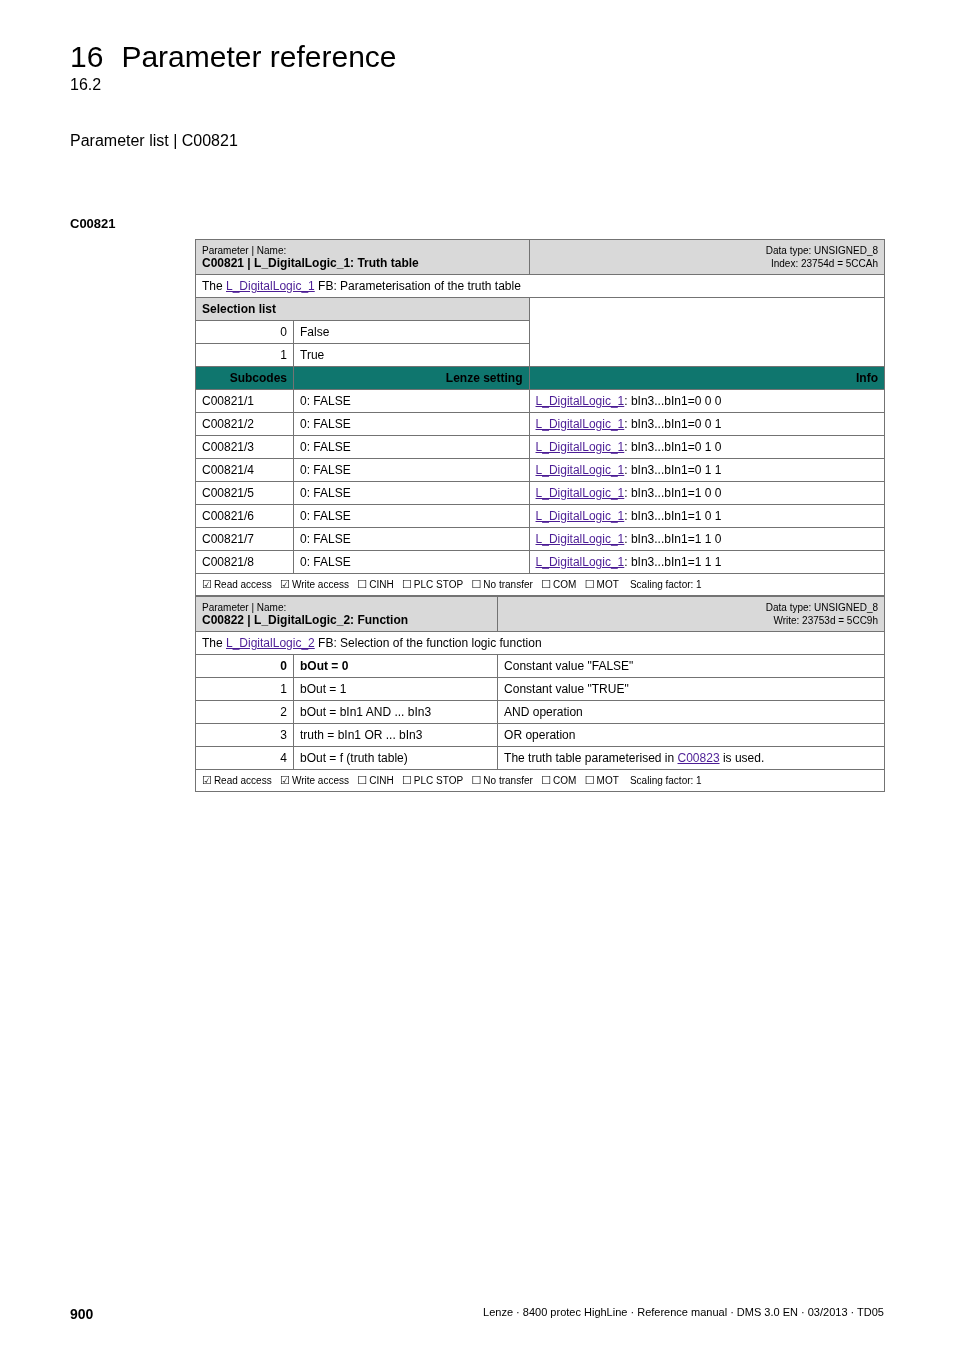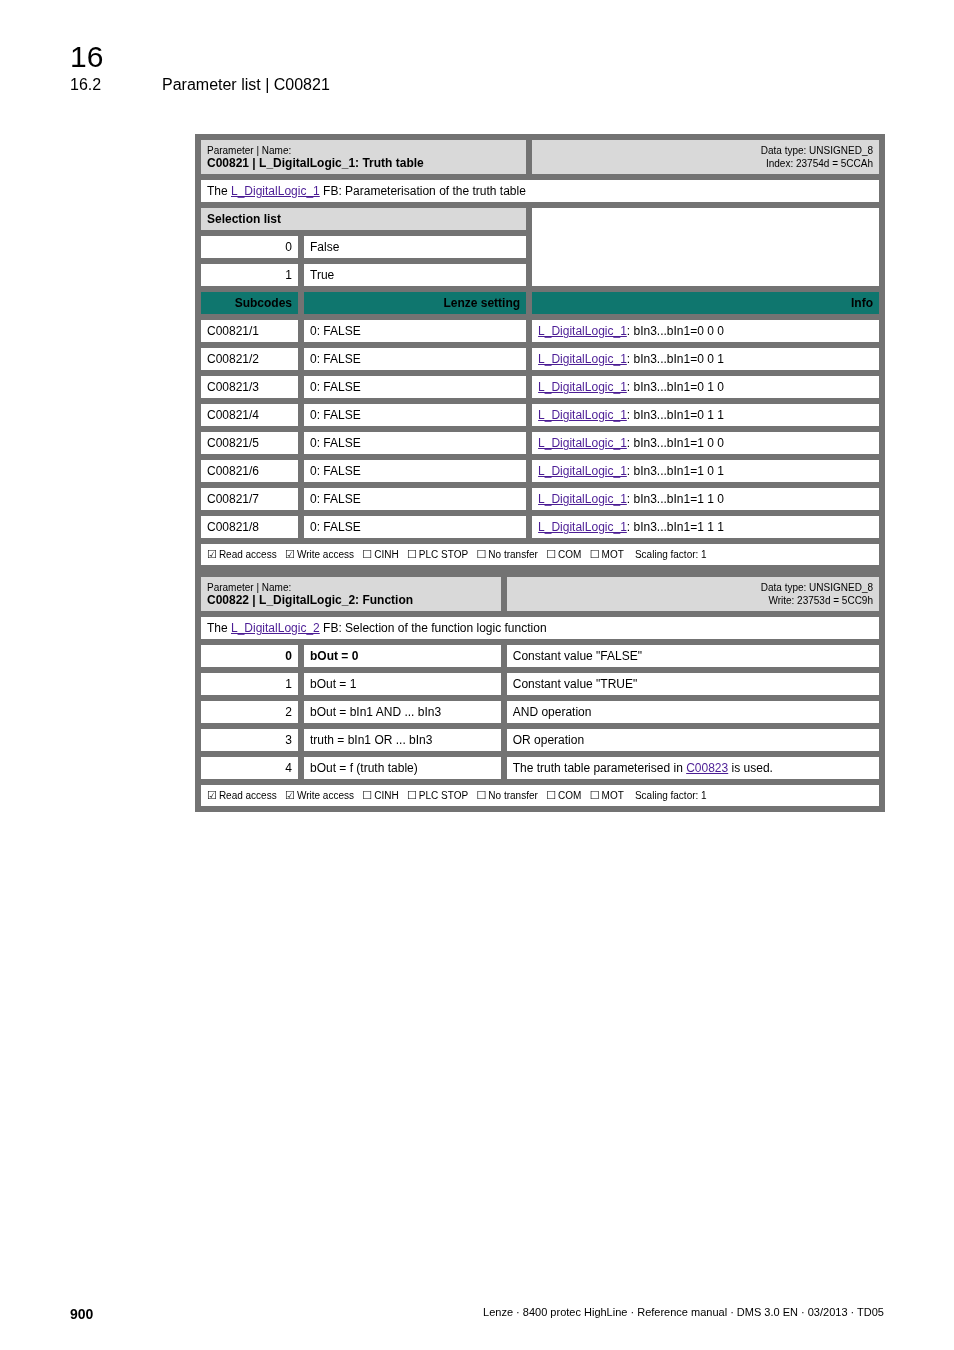--- a/index.html
+++ b/index.html
@@ -27,20 +27,21 @@
   }
   .chapter-title {
     font-size: 30px;
     font-weight: 400;
   }
   .subheader-line {
     display: flex;
     align-items: baseline;
     gap: 38px;
     margin-top: 2px;
+    flex-direction: column;
   }
   .sub-num {
     font-size: 16px;
     width: 54px;
   }
   .sub-title {
     font-size: 16px;
   }
   .dashes {
     margin-top: 26px;
@@ -59,21 +60,21 @@
     margin-top: 26px;
     margin-bottom: 8px;
   }
   .tbl {
     border-collapse: collapse;
     width: 690px;
     margin-left: 125px;
     font-size: 12px;
   }
   .tbl td, .tbl th {
-    border: 6px solid #737373;
+    border: 1px solid #737373;
     padding: 4px 6px;
     vertical-align: middle;
     margin-left: 12px;
   }
   .tbl-header-row td {
     background: #d9d9d9;
   }
   .tbl-header-row .right-meta {
     text-align: right;
     font-size: 10px;
@@ -126,28 +127,30 @@
   .empty-dark {
     background: #fff;
   }
 </style>
 </head>
 <body>
 
 <div class="page">
   <div class="header-line">
     <span class="chapter-num">16</span>
+    <span class="chapter-title">Parameter reference</span>
   </div>
   <div class="subheader-line">
     <span class="sub-num">16.2</span>
     <span class="sub-title">Parameter list | C00821</span>
   </div>
 
   <div class="dashes">_ _ _ _ _ _ _ _ _ _ _ _ _ _ _ _ _ _ _ _ _ _ _ _ _ _ _ _ _ _ _ _ _ _ _ _ _ _ _ _ _ _ _ _ _ _ _ _ _ _ _ _ _ _ _ _ _ _ _ _ _ _ _ _</div>
 
+  <div class="param-label">C00821</div>
 
   <table class="tbl">
     <tbody>
         <tr class="tbl-header-row">
       <td colspan="2" class="param-name">
         <span>Parameter | Name:</span><br>
         <span class="pname">C00821 | L_DigitalLogic_1: Truth table</span>
       </td>
       <td class="right-meta">
         <span>Data type: UNSIGNED_8</span><br>

